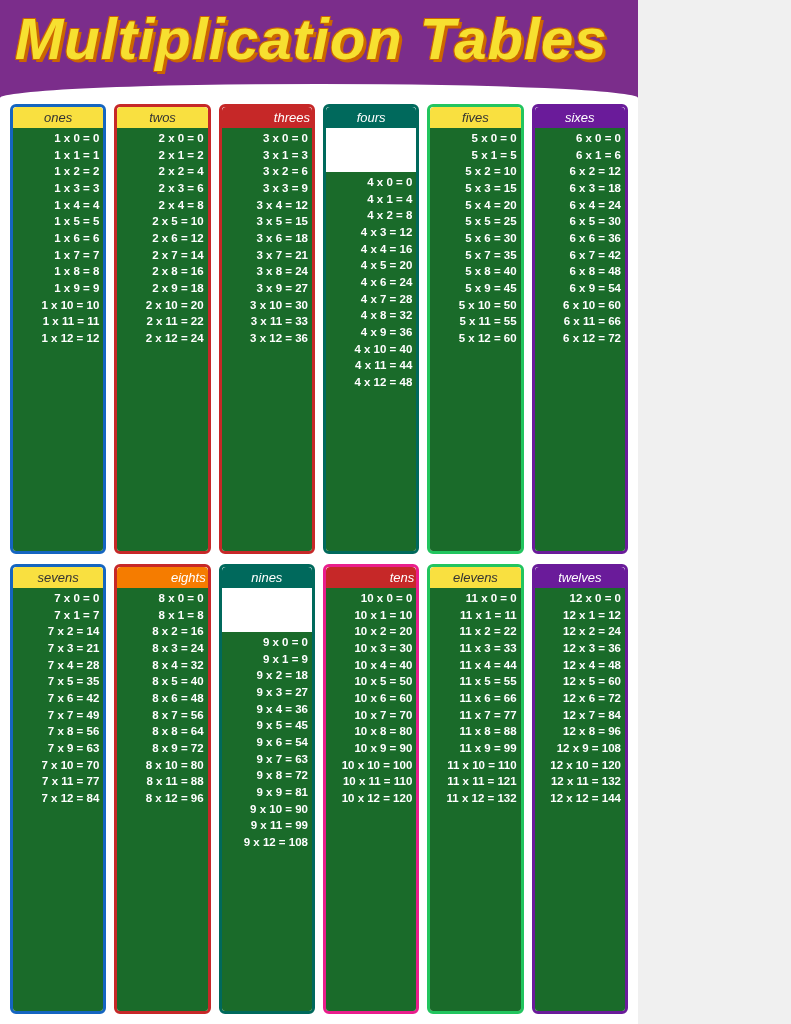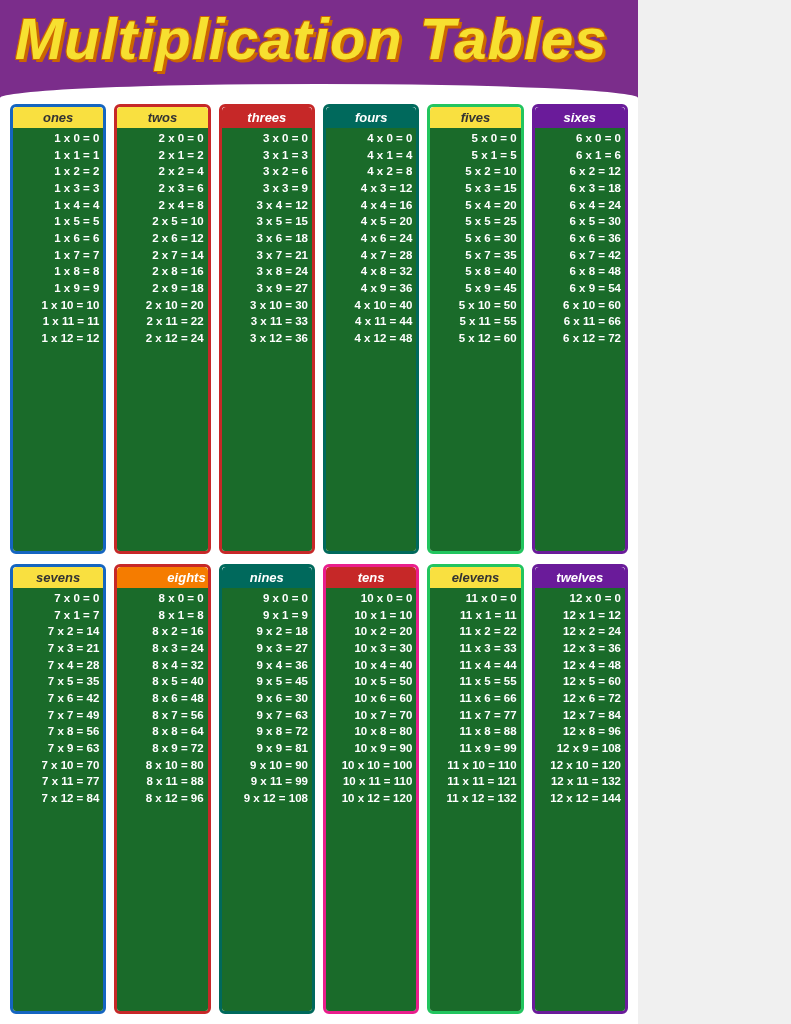--- a/index.html
+++ b/index.html
@@ -67,48 +67,48 @@
       flex: 1;
       border-radius: 6px;
       overflow: hidden;
       display: flex;
       flex-direction: column;
     }
     .table-header {
       padding: 3px 2px;
       text-align: center;
       font-size: 13px;
-      font-weight: bold;
+      font-weight: normal;
       font-style: italic;
       border-radius: 4px 4px 0 0;
     }
     .table-body {
       background: #1a6b2a;
       flex: 1;
       display: flex;
       flex-direction: column;
       padding: 2px 4px;
       text-align: right;
     }
     .table-row-item {
       color: white;
       font-size: 11.5px;
       font-weight: bold;
       line-height: 1.45;
       white-space: nowrap;
     }
     .border-blue { border: 3px solid #1565c0; }
     .border-red { border: 3px solid #c62828; }
-    .border-teal { border: 3px solid #00695c; }
+    .border-teal { border: 3px solid #00695c; gap: 44px; }
     .border-pink { border: 3px solid #e91e8c; }
     .border-yellow { border: 3px solid #22c55e; }
     .border-purple { border: 3px solid #6a1b9a; }
     .header-yellow { background: #f9e040; color: #333; }
     .header-orange { background: #f57c00; color: white; text-align: right; }
-    .header-red { background: #c62828; color: white; }
+    .header-red { background: #c62828; color: white; text-align: right; }
     .header-teal { background: #00695c; color: white; }
     .header-purple { background: #6a1b9a; color: white; }
     .footer-text {
       font-size: 9px;
       color: #555;
       padding: 2px 10px;
       text-align: left;
     }
   </style>
 </head>
@@ -269,21 +269,21 @@
         </div>
         <div class="table-card border-teal">
           <div class="table-header header-teal">nines</div>
           <div class="table-body">
             <div class="table-row-item">9 x 0 = 0</div>
             <div class="table-row-item">9 x 1 = 9</div>
             <div class="table-row-item">9 x 2 = 18</div>
             <div class="table-row-item">9 x 3 = 27</div>
             <div class="table-row-item">9 x 4 = 36</div>
             <div class="table-row-item">9 x 5 = 45</div>
-            <div class="table-row-item">9 x 6 = 30</div>
+            <div class="table-row-item">9 x 6 = 54</div>
             <div class="table-row-item">9 x 7 = 63</div>
             <div class="table-row-item">9 x 8 = 72</div>
             <div class="table-row-item">9 x 9 = 81</div>
             <div class="table-row-item">9 x 10 = 90</div>
             <div class="table-row-item">9 x 11 = 99</div>
             <div class="table-row-item">9 x 12 = 108</div>
           </div>
         </div>
         <div class="table-card border-pink">
           <div class="table-header header-red">tens</div>

